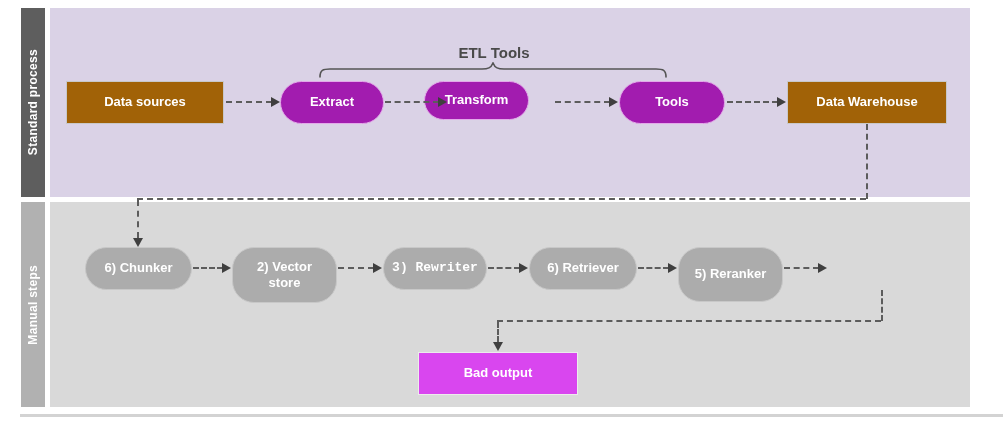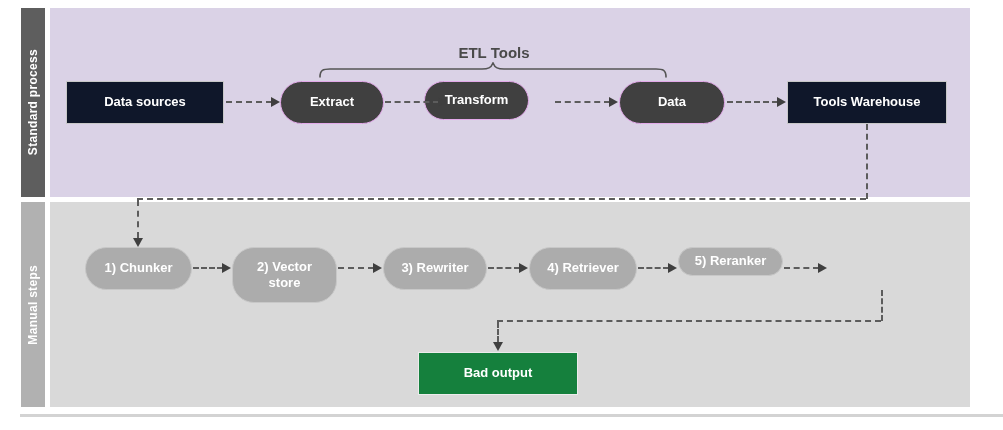--- a/index.html
+++ b/index.html
@@ -19,24 +19,24 @@
   .lane-body { position:absolute; left:50px; width:920px; }
   .lane-body.standard { top:8px; height:189px; background:#DAD2E6; }
   .lane-body.manual   { top:202px; height:205px; background:#D9D9D9; }
 
   .node {
     position:absolute; box-sizing:border-box;
     display:flex; align-items:center; justify-content:center; text-align:center;
     color:#ffffff; font-weight:700; font-size:13px; line-height:1.25;
     padding:0 8px;
   }
-  .rect  { background:#0f172a; border:1.5px solid #C8C8C8; }
-  .etl   { background:#404040; border:1.5px solid #E2A9E9; border-radius:22px; }
+  .rect  { background:#a16207; border:1.5px solid #C8C8C8; }
+  .etl   { background:#a21caf; border:1.5px solid #E2A9E9; border-radius:22px; }
   .mstep { background:#ACACAC; border:1.5px solid #C8C8C8; border-radius:22px; }
-  .bad   { background:#15803d; border:1.5px solid #ECECEC; }
+  .bad   { background:#d946ef; border:1.5px solid #ECECEC; }
 
   .hline { position:absolute; height:0; border-top:2px dashed #5C5C5C; }
   .vline { position:absolute; width:0; border-left:2px dashed #5C5C5C; }
   .head-r {
     position:absolute; width:0; height:0;
     border-top:5px solid transparent; border-bottom:5px solid transparent;
     border-left:9px solid #3F3F3F;
   }
   .head-d {
     position:absolute; width:0; height:0;
@@ -66,22 +66,22 @@
   </div>
 
   <div class="bracket-label">ETL Tools</div>
   <svg class="brace-svg" width="350" height="17" viewBox="0 0 350 17">
     <path d="M 2,15 C 2,8 5,7 12,7 L 164,7 C 170,7 173,6 175,1 C 177,6 180,7 186,7 L 338,7 C 345,7 348,8 348,15" fill="none" stroke="#555555" stroke-width="1.6" stroke-linecap="round"></path>
   </svg>
 
   <div class="node rect" style="left:66px; top:81px; width:158px; height:43px;">Data sources</div>
   <div class="node etl" style="left:280px; top:81px; width:104px; height:43px;">Extract</div>
   <div class="node etl" style="left:424px; top:81px; width:105px; height:39px;">Transform</div>
-  <div class="node etl" style="left:619px; top:81px; width:106px; height:43px;">Data</div>
-  <div class="node rect" style="left:787px; top:81px; width:160px; height:43px;">Tools Warehouse</div>
+  <div class="node etl" style="left:619px; top:81px; width:106px; height:43px;">Tools</div>
+  <div class="node rect" style="left:787px; top:81px; width:160px; height:43px;">Data Warehouse</div>
 
   <div>
     <div class="hline" style="left:226px; top:101px; width:46px;"></div>
     <div class="head-r" style="left:271px; top:97px;"></div>
   </div>
   <div>
     <div class="hline" style="left:385px; top:101px; width:54px;"></div>
     <div class="head-r" style="left:438px; top:97px;"></div>
   </div>
   <div>
@@ -93,25 +93,25 @@
     <div class="head-r" style="left:777px; top:97px;"></div>
   </div>
 
   <div>
     <div class="vline" style="left:866px; top:124px; height:75px;"></div>
     <div class="hline" style="left:137px; top:198px; width:729px;"></div>
     <div class="vline" style="left:137px; top:200px; height:38px;"></div>
     <div class="head-d" style="left:133px; top:238px;"></div>
   </div>
 
-  <div class="node mstep" style="left:85px; top:247px; width:107px; height:43px;">1) Chunker</div>
+  <div class="node mstep" style="left:85px; top:247px; width:107px; height:43px;">6) Chunker</div>
   <div class="node mstep" style="left:232px; top:247px; width:105px; height:56px;">2) Vector store</div>
-  <div class="node mstep" style="left:383px; top:247px; width:104px; height:43px;">3) Rewriter</div>
-  <div class="node mstep" style="left:529px; top:247px; width:108px; height:43px;">4) Retriever</div>
-  <div class="node mstep" style="left:678px; top:247px; width:105px; height:29px;">5) Reranker</div>
+  <div class="node mstep" style="left:383px; top:247px; width:104px; height:43px;font-family:Liberation Mono, monospace;">3) Rewriter</div>
+  <div class="node mstep" style="left:529px; top:247px; width:108px; height:43px;">6) Retriever</div>
+  <div class="node mstep" style="left:678px; top:247px; width:105px; height:55px;">5) Reranker</div>
 
   <div>
     <div class="hline" style="left:193px; top:267px; width:30px;"></div>
     <div class="head-r" style="left:222px; top:263px;"></div>
   </div>
   <div>
     <div class="hline" style="left:338px; top:267px; width:36px;"></div>
     <div class="head-r" style="left:373px; top:263px;"></div>
   </div>
   <div>

